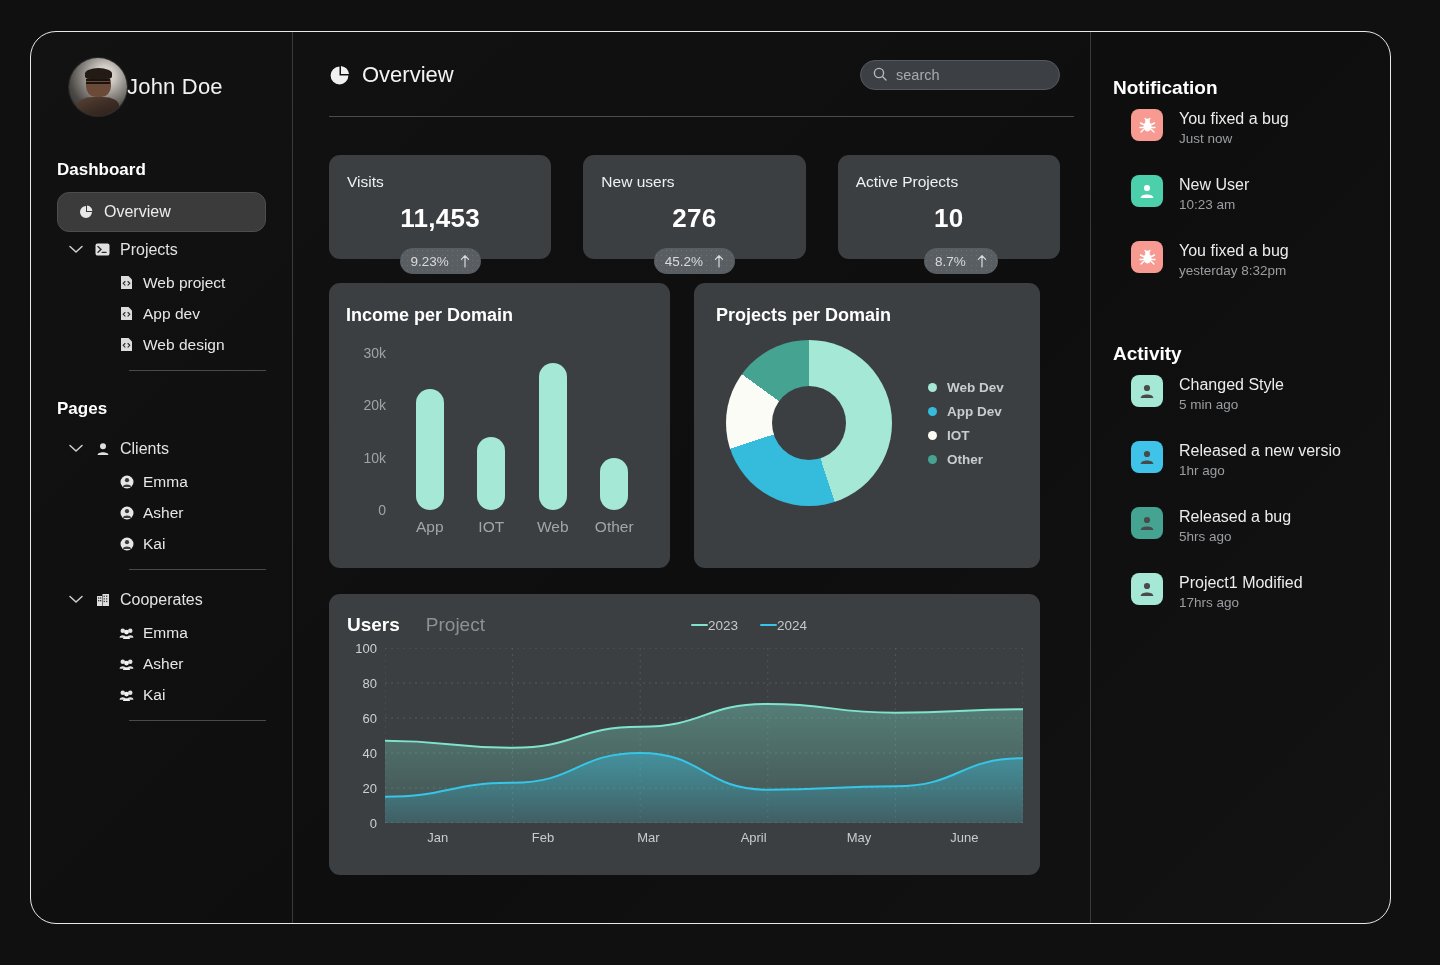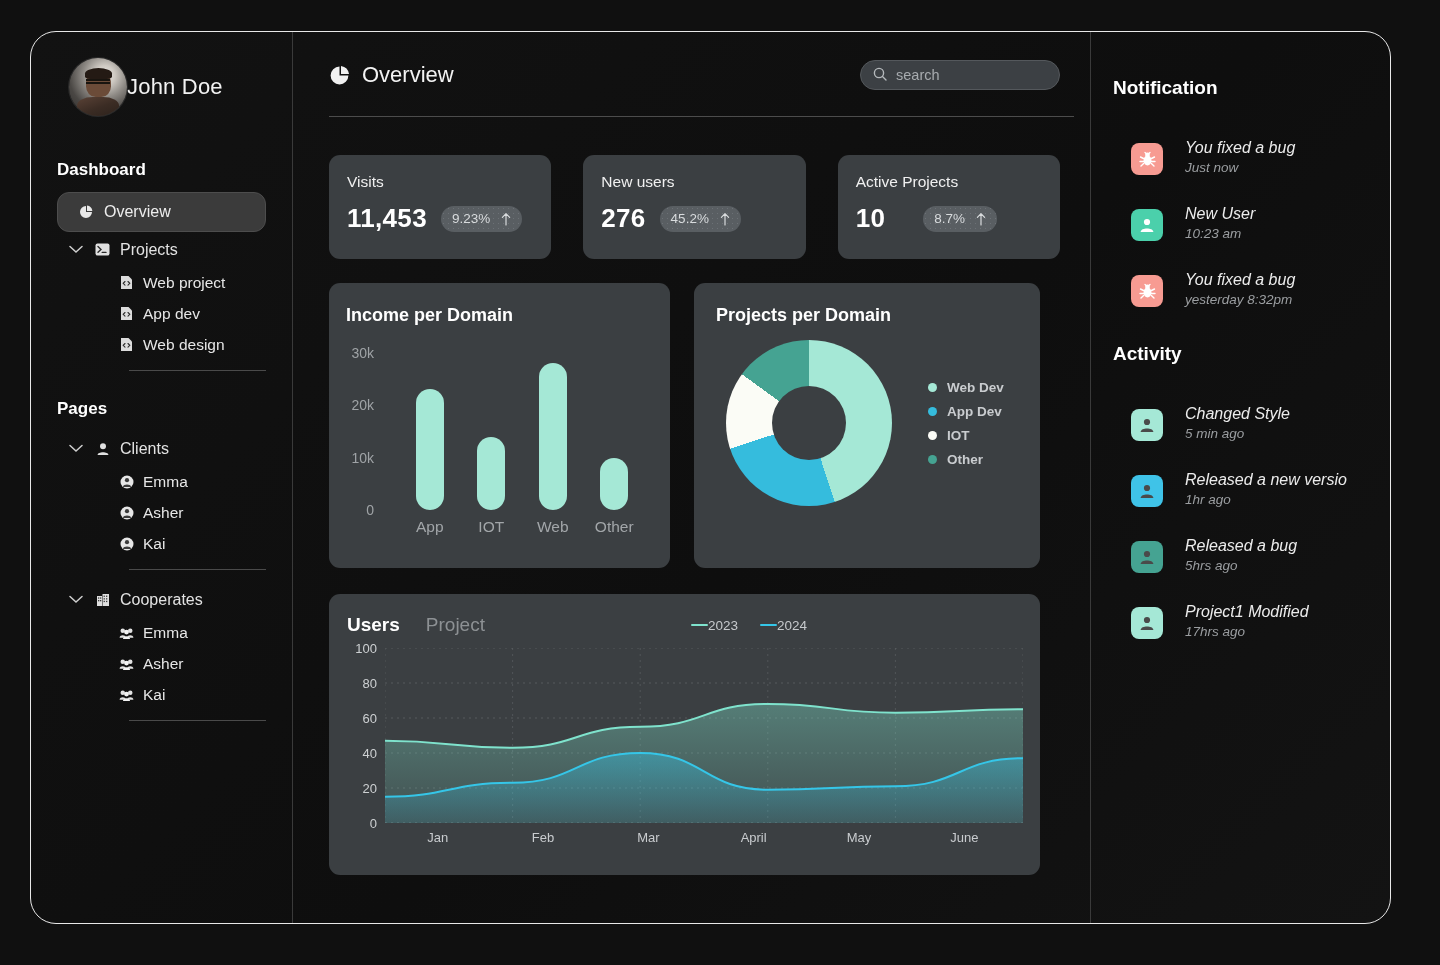--- a/index.html
+++ b/index.html
@@ -106,42 +106,42 @@
   }
   .head-rule { height: 1px; background: #4c4c4c; margin-top: 26px; width: 745px; }
 
   .stat-row { display: flex; gap: 32px; margin-top: 38px; }
   .stat-card {
     width: 224px; height: 104px;
     background: #3b3f42; border-radius: 11px;
     padding: 18px 18px 0 18px;
   }
   .stat-label { font-size: 15.5px; color: #f0f0f0; }
-  .stat-bottom { display: flex; align-items: center; gap: 14px; margin-top: 12px; }
+  .stat-bottom { display: flex; align-items: center; gap: 14px; margin-top: 12px; flex-direction: column; }
   .stat-value { font-size: 26px; font-weight: bold; color: #ffffff; letter-spacing: .3px; }
   .stat-badge {
     display: flex; align-items: center; gap: 11px;
     height: 26px; padding: 0 11px; border-radius: 13px;
     background: #595e62;
     background-image: radial-gradient(#6c7176 0.6px, transparent 0.7px);
     background-size: 5px 5px;
     color: #d8dbdd; font-size: 13.5px;
   }
 
   .chart-row { display: flex; gap: 24px; margin-top: 24px; }
   .panel { background: #3b3f42; border-radius: 11px; }
   .panel-title { font-size: 18px; font-weight: bold; color: #ffffff; }
   .panel-a { width: 341px; height: 285px; padding: 22px 0 0 17px; }
   .panel-b { width: 346px; height: 285px; padding: 22px 12px 0 22px; }
   .panel-c { width: 711px; height: 281px; padding: 20px 0 0 18px; margin-top: 26px; }
 
   .bars-wrap { position: relative; width: 305px; height: 200px; margin-top: 16px; }
   .bars-y { position: absolute; left: 0; top: 0; width: 40px; height: 168px; }
   .bars-y span {
-    position: absolute; right: 12px; font-size: 14px; color: #9fa3a6;
+    position: absolute; right: 0; font-size: 14px; color: #9fa3a6;
     transform: translateY(-50%);
   }
   .bars-area { position: absolute; left: 53px; right: 6px; top: 0; height: 168px; display: flex; }
   .bar-col { flex: 1; display: flex; flex-direction: column; justify-content: flex-end; align-items: center; }
   .bar { width: 28px; border-radius: 14px; background: #a5e8d6; }
   .bar-labels { position: absolute; left: 53px; right: 6px; top: 176px; display: flex; }
   .bar-labels span { flex: 1; text-align: center; font-size: 15.5px; color: #a2a6a9; }
 
   .donut-wrap { display: flex; align-items: center; margin-top: 14px; }
   .donut {
@@ -177,21 +177,21 @@
   .area-x span { flex: 1; text-align: center; font-size: 13px; color: #c9cccf; }
 
   
   .rightbar {
     width: 300px; flex: 0 0 300px;
     border-left: 1px solid #3a3a3a;
     padding: 45px 0 0 22px;
   }
   .rb-title { font-size: 19px; font-weight: bold; color: #ffffff; margin-bottom: 10px; }
   .rb-title.activity { margin-top: 36px; }
-  .rb-item { display: flex; align-items: flex-end; gap: 22px; height: 66px; padding-left: 18px; font-style: italic; }
+  .rb-item { display: flex; align-items: flex-start; gap: 16px; height: 66px; padding-left: 18px; }
   .rb-icon {
     width: 32px; height: 32px; border-radius: 8px; flex: 0 0 32px;
     display: flex; align-items: center; justify-content: center;
   }
   .rb-text-main { font-size: 16px; color: #ececec; line-height: 1.25; }
   .rb-text-sub { font-size: 13.5px; color: #9b9ea1; margin-top: 2px; }
 </style>
 </head>
 <body>
 

